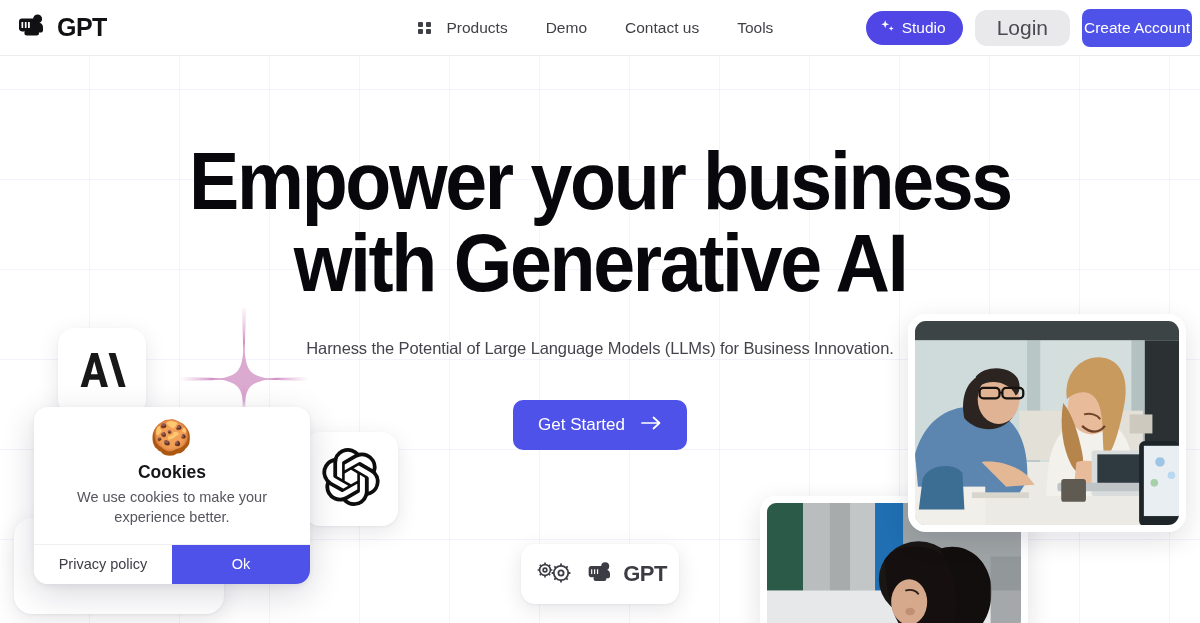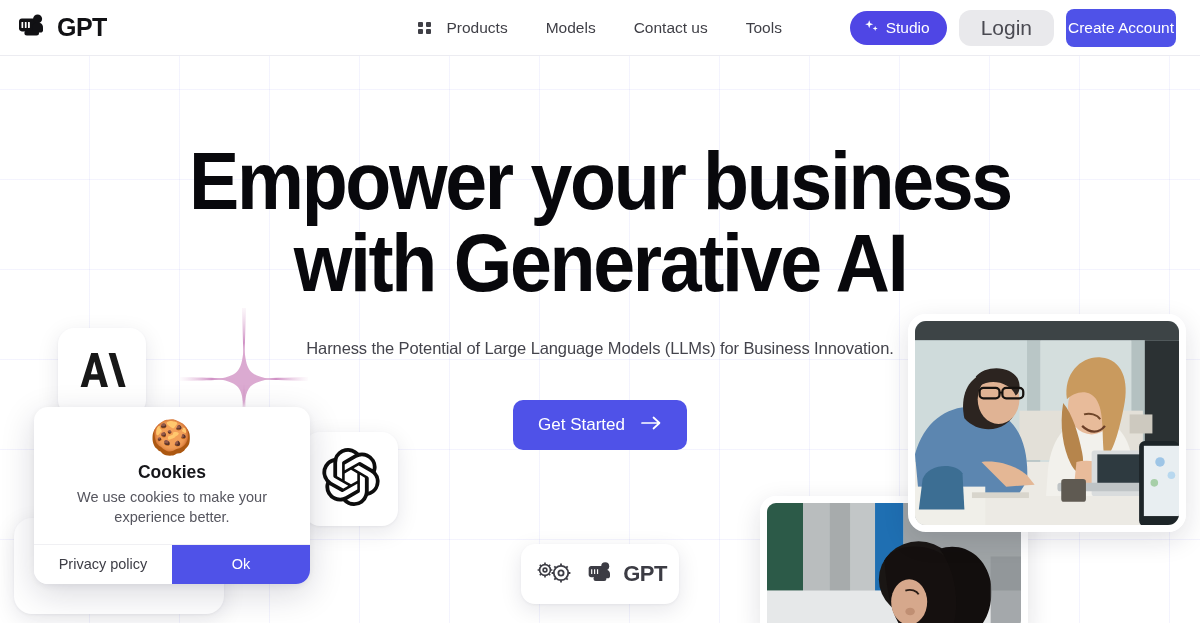--- a/index.html
+++ b/index.html
@@ -65,21 +65,21 @@
   .grid-icon {
     display: grid;
     grid-template-columns: 5px 5px;
     grid-template-rows: 5px 5px;
     gap: 2.5px;
   }
   .grid-icon i { background: #3f3f46; border-radius: 1px; display:block; }
 
   .header-right {
     position: absolute;
-    right: 24px; top: 0; height: 56px;
+    right: 8px; top: 0; height: 56px;
     display: flex; align-items: center; gap: 12px;
   }
   .btn-studio {
     display: flex; align-items: center; gap: 6px;
     background: #4f46e5;
     color: #ffffff;
     border: none;
     border-radius: 999px;
     height: 34px;
     padding: 0 17px 0 13px;
@@ -266,21 +266,21 @@
       <div class="nav-item">
         <span class="grid-icon">
             <i></i>
             <i></i>
             <i></i>
             <i></i>
           </span>
         <span>Products</span>
       </div>
       <div class="nav-item">
-        <span>Models</span>
+        <span>Demo</span>
       </div>
       <div class="nav-item">
         <span>Contact us</span>
       </div>
       <div class="nav-item">
         <span>Tools</span>
       </div>
     </nav>
 
     <div class="header-right">

